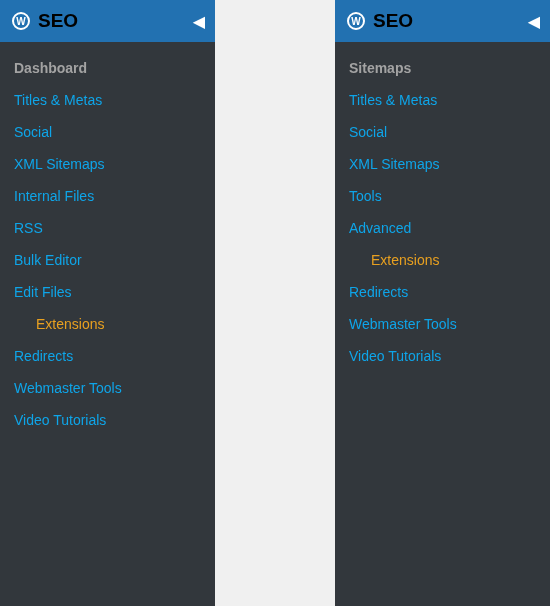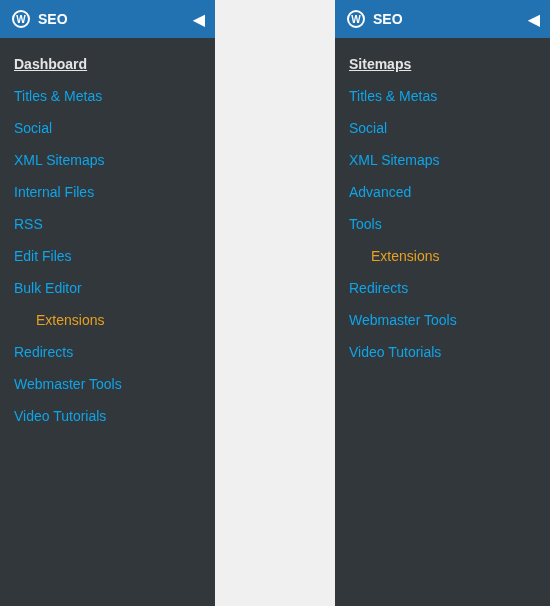--- a/index.html
+++ b/index.html
@@ -24,23 +24,23 @@
     .panel-header {
       background: #2271b1;
       display: flex;
       align-items: center;
       padding: 10px 12px;
       gap: 8px;
       position: relative;
     }
 
     .panel-header .title {
-      color: #ffffff;
+      color: #000000;
       font-weight: bold;
-      font-size: 14px;
+      font-size: 19px;
     }
 
     .panel-header .arrow {
       position: absolute;
       right: 10px;
       color: #fff;
       font-size: 16px;
     }
 
     .panel-nav {
@@ -50,23 +50,22 @@
     .nav-item {
       display: block;
       padding: 8px 14px;
       color: #0ea5e9;
       cursor: pointer;
       font-size: 14px;
       text-decoration: none;
     }
 
     .nav-item.active, .nav-item.bold {
-      color: #e5e5e5;
+      color: #a3a3a3;
       font-weight: bold;
-      text-decoration: underline;
     }
 
     .nav-item.highlight {
       color: #e8a020;
       padding-left: 36px;
     }
 
     .panels-container {
       display: flex;
       gap: 0;
@@ -110,22 +109,22 @@
       <span class="arrow">◀</span>
     </div>
     <nav class="panel-nav">
 
     <a class="nav-item bold">Dashboard</a>
         <a class="nav-item">Titles &amp; Metas</a>
         <a class="nav-item">Social</a>
         <a class="nav-item">XML Sitemaps</a>
         <a class="nav-item">Internal Files</a>
         <a class="nav-item">RSS</a>
+        <a class="nav-item">Bulk Editor</a>
         <a class="nav-item">Edit Files</a>
-        <a class="nav-item">Bulk Editor</a>
         <a class="nav-item highlight">Extensions</a>
         <a class="nav-item">Redirects</a>
         <a class="nav-item">Webmaster Tools</a>
         <a class="nav-item">Video Tutorials</a>
       </nav>
   </div>
 
   <div class="gap"></div>
 
   <div class="panel">
@@ -133,21 +132,21 @@
       <span class="wp-logo"></span>
       <span class="title">SEO</span>
       <span class="arrow">◀</span>
     </div>
     <nav class="panel-nav">
 
     <a class="nav-item bold">Sitemaps</a>
         <a class="nav-item">Titles &amp; Metas</a>
         <a class="nav-item">Social</a>
         <a class="nav-item">XML Sitemaps</a>
+        <a class="nav-item">Tools</a>
         <a class="nav-item">Advanced</a>
-        <a class="nav-item">Tools</a>
         <a class="nav-item highlight">Extensions</a>
         <a class="nav-item">Redirects</a>
         <a class="nav-item">Webmaster Tools</a>
         <a class="nav-item">Video Tutorials</a>
       </nav>
   </div>
 </div>
 
 </body></html>

